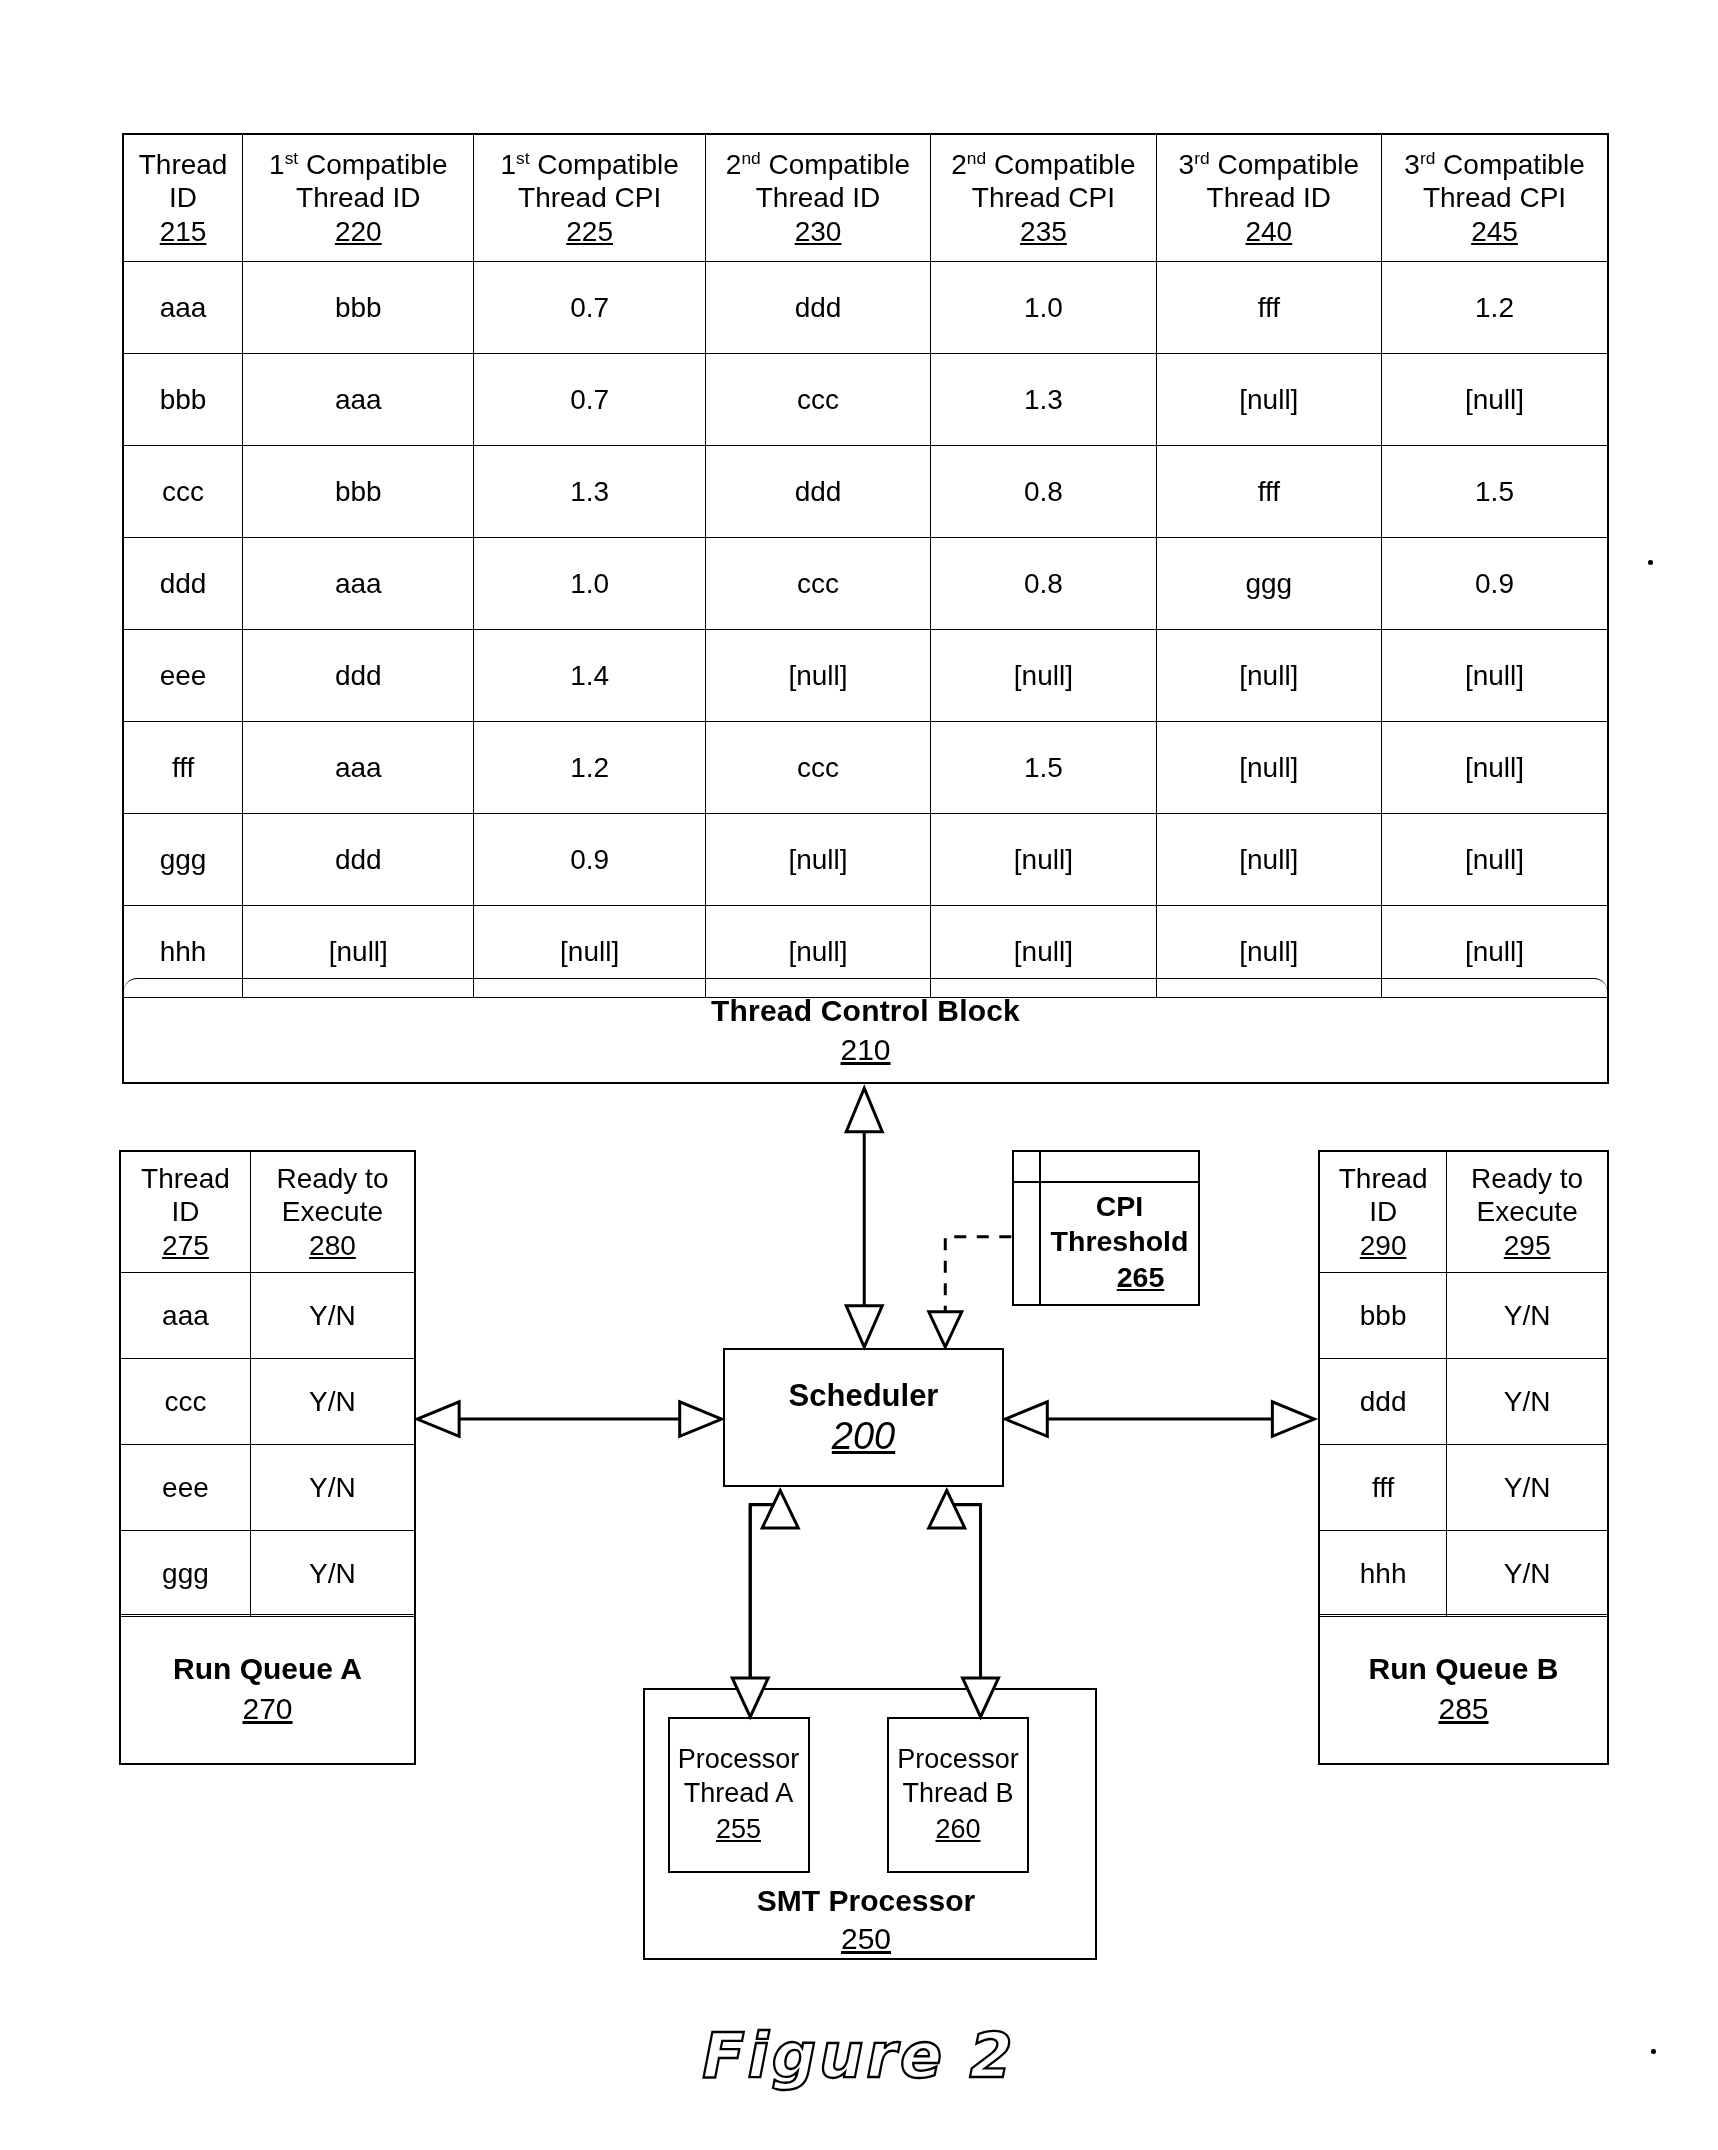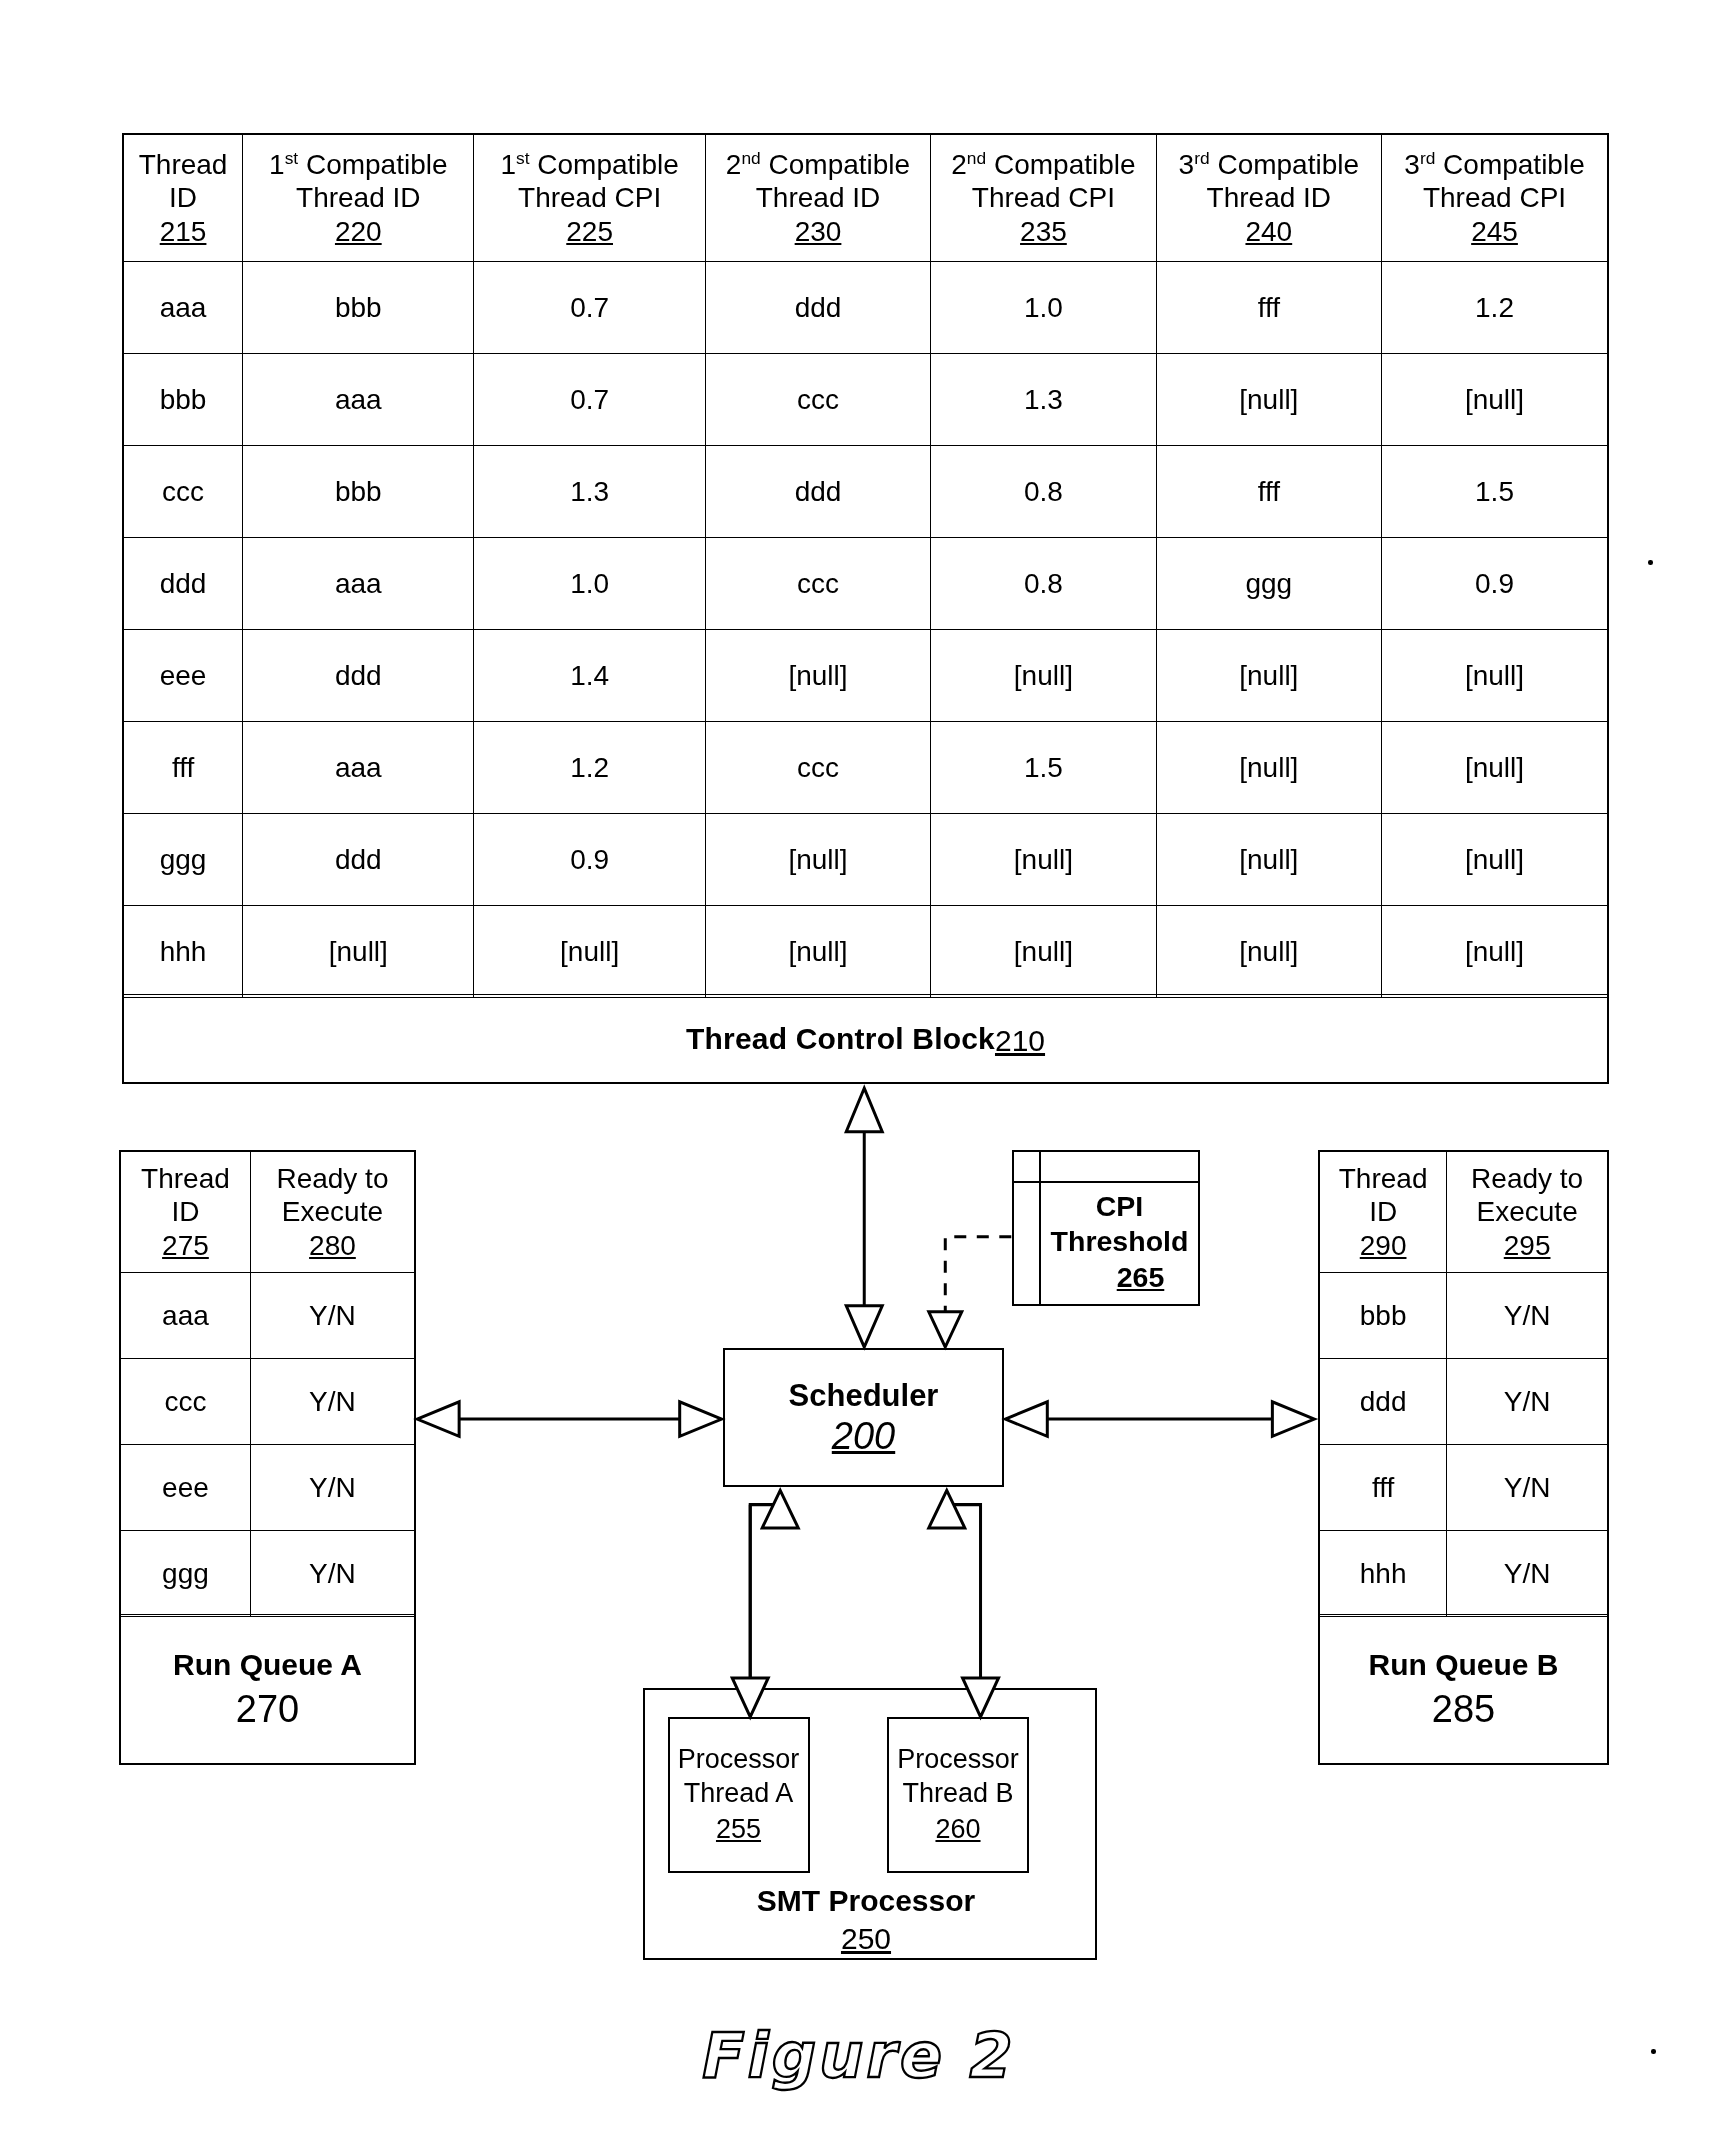--- a/index.html
+++ b/index.html
@@ -53,27 +53,28 @@
   sup {
     font-size: 0.62em;
     vertical-align: super;
     line-height: 0;
   }
   #tcb-caption {
     position: absolute;
     left: 0;
     right: 0;
     bottom: 0;
-    height: 88px;
+    height: 104px;
     border-top: 1.5px solid #000;
     display: flex;
-    flex-direction: row;
+    flex-direction: column;
     align-items: center;
     justify-content: center;
     box-sizing: border-box;
+    border-radius: 13px;
   }
   #tcb-caption .t1 {
     font-weight: bold;
     font-size: 30px;
     letter-spacing: 0.2px;
   }
   #tcb-caption .t2 {
     font-size: 30px;
     text-decoration: underline;
     margin-top: 4.5px;
@@ -107,21 +108,21 @@
     left: 0; right: 0; bottom: 0;
     height: 149px;
     border-top: 1.5px solid #000;
     display: flex;
     flex-direction: column;
     align-items: center;
     justify-content: center;
     box-sizing: border-box;
   }
   .rq-foot .t1 { font-weight: bold; font-size: 30px; }
-  .rq-foot .t2 { font-size: 38px; margin-top: 6px; }
+  .rq-foot .t2 { font-size: 30px; text-decoration: underline; margin-top: 6px; }
 
   #rqa { left: 119px; top: 1150px; width: 297px; height: 615px; }
   #rqb { left: 1318px; top: 1150px; width: 291px; height: 615px; }
 
   
   #cpi {
     position: absolute;
     left: 1012px;
     top: 1150px;
     width: 188px;

